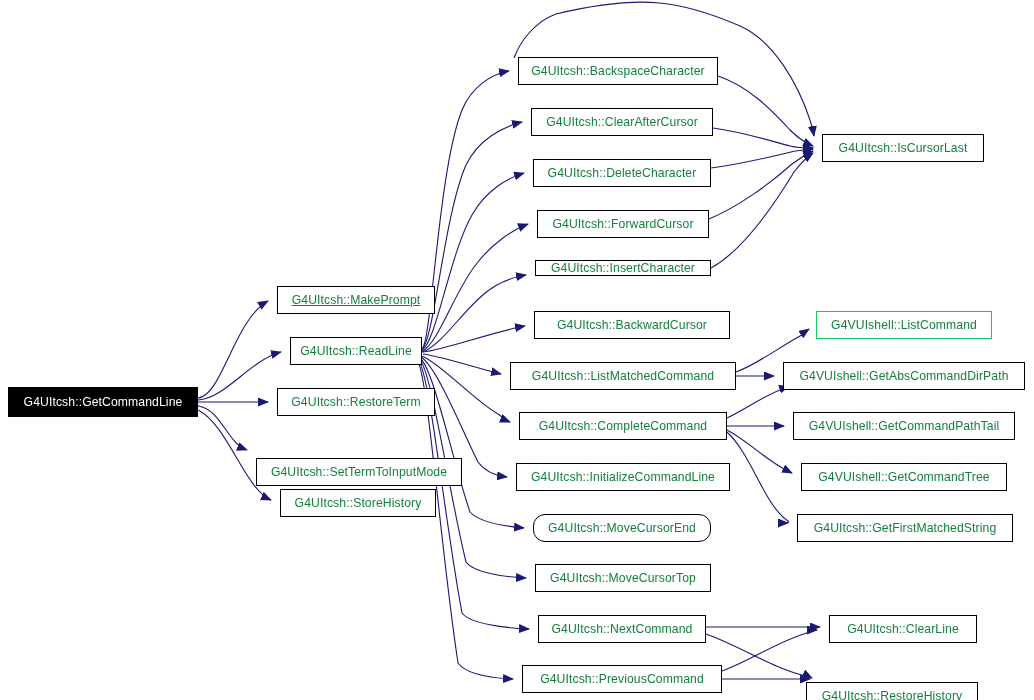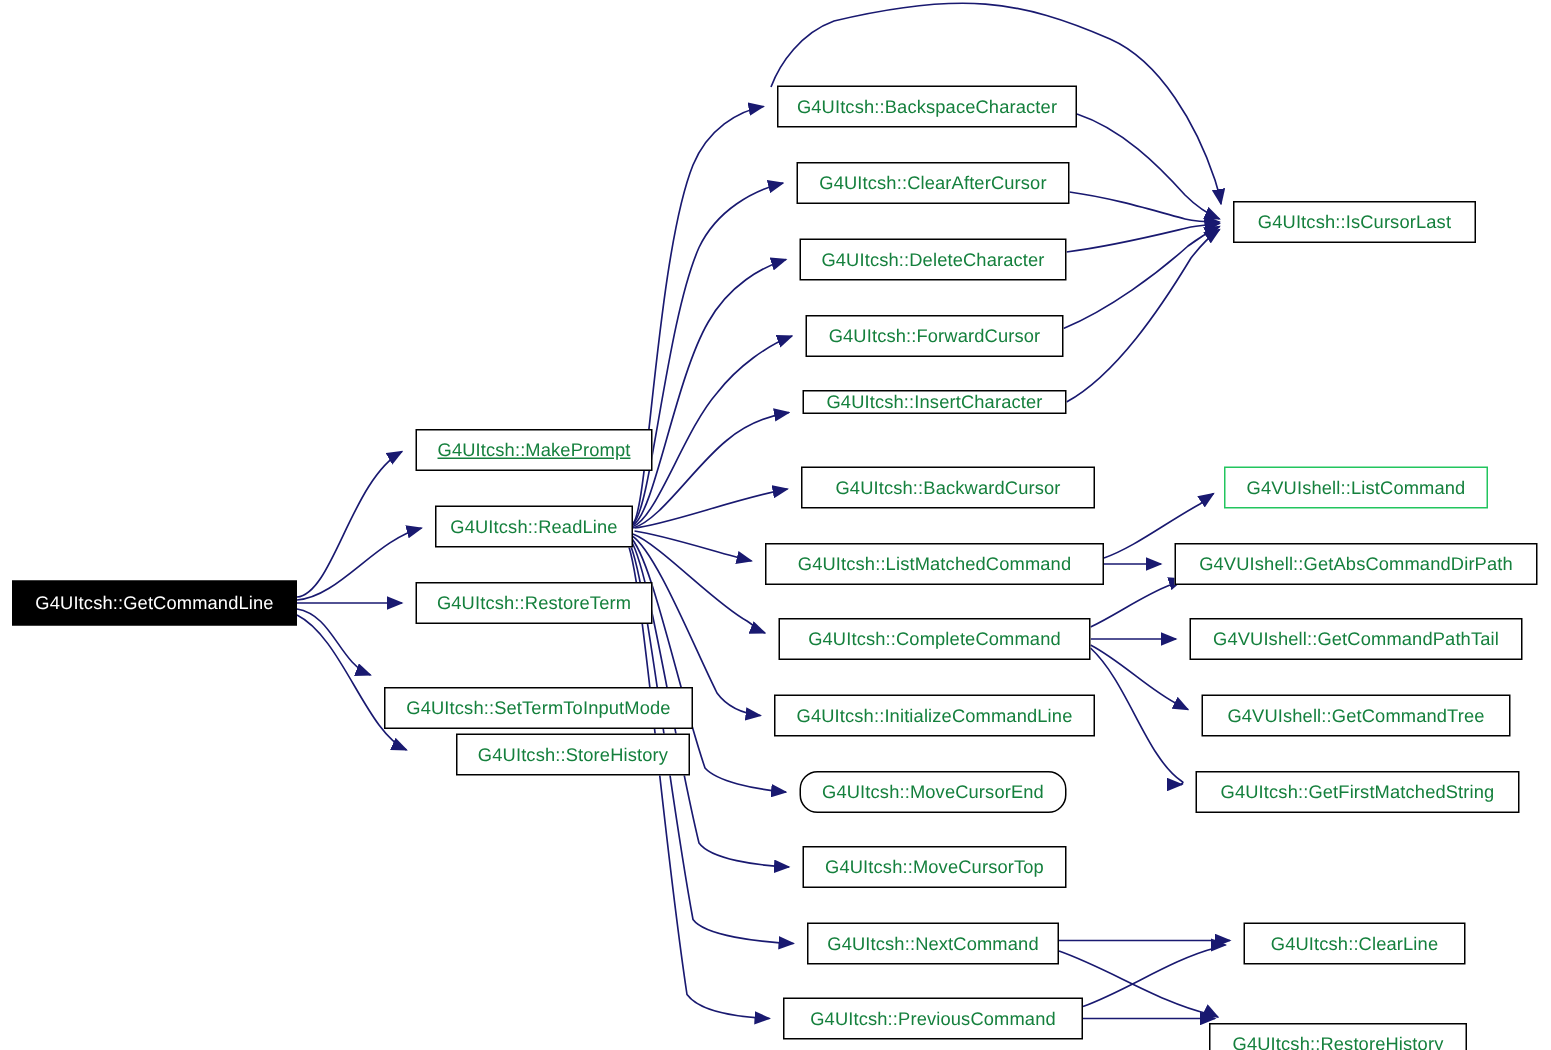--- a/index.html
+++ b/index.html
@@ -61,21 +61,21 @@
         <path d="M722,671 C752,660 780,640 810,632 C812,631 814,630 817,630" fill="none" stroke="#191970" stroke-width="1.1" marker-end="url(#arrow)"></path>
         <path d="M722,679 L810,679" fill="none" stroke="#191970" stroke-width="1.1" marker-end="url(#arrow)"></path>
       </g>
   </svg>
   <div id="nodes">
       <div class="node root" style="left: 8px; top: 387px; width: 190px; height: 30px;">G4UItcsh::GetCommandLine</div>
       <div class="node" style="left: 277px; top: 286px; width: 158px; height: 28px; text-decoration: underline;">G4UItcsh::MakePrompt</div>
       <div class="node" style="left: 290px; top: 337px; width: 132px; height: 28px;">G4UItcsh::ReadLine</div>
       <div class="node" style="left: 277px; top: 388px; width: 158px; height: 28px;">G4UItcsh::RestoreTerm</div>
       <div class="node" style="left: 256px; top: 438px; width: 206px; height: 28px; margin-top: 20px;">G4UItcsh::SetTermToInputMode</div>
-      <div class="node" style="left: 280px; top: 489px; width: 156px; height: 28px; margin-left: 24px;">G4UItcsh::StoreHistory</div>
+      <div class="node" style="left: 280px; top: 489px; width: 156px; height: 28px;">G4UItcsh::StoreHistory</div>
       <div class="node" style="left: 518px; top: 57px; width: 200px; height: 28px;">G4UItcsh::BackspaceCharacter</div>
       <div class="node" style="left: 531px; top: 108px; width: 182px; height: 28px;">G4UItcsh::ClearAfterCursor</div>
       <div class="node" style="left: 533px; top: 159px; width: 178px; height: 28px;">G4UItcsh::DeleteCharacter</div>
       <div class="node" style="left: 537px; top: 210px; width: 172px; height: 28px;">G4UItcsh::ForwardCursor</div>
       <div class="node" style="left: 535px; top: 260px; width: 176px; height: 16px;">G4UItcsh::InsertCharacter</div>
       <div class="node" style="left: 534px; top: 311px; width: 196px; height: 28px;">G4UItcsh::BackwardCursor</div>
       <div class="node" style="left: 510px; top: 362px; width: 226px; height: 28px;">G4UItcsh::ListMatchedCommand</div>
       <div class="node" style="left: 519px; top: 412px; width: 208px; height: 28px;">G4UItcsh::CompleteCommand</div>
       <div class="node" style="left: 516px; top: 463px; width: 214px; height: 28px;">G4UItcsh::InitializeCommandLine</div>
       <div class="node" style="left: 533px; top: 514px; width: 178px; height: 28px; border-radius: 12px;">G4UItcsh::MoveCursorEnd</div>

